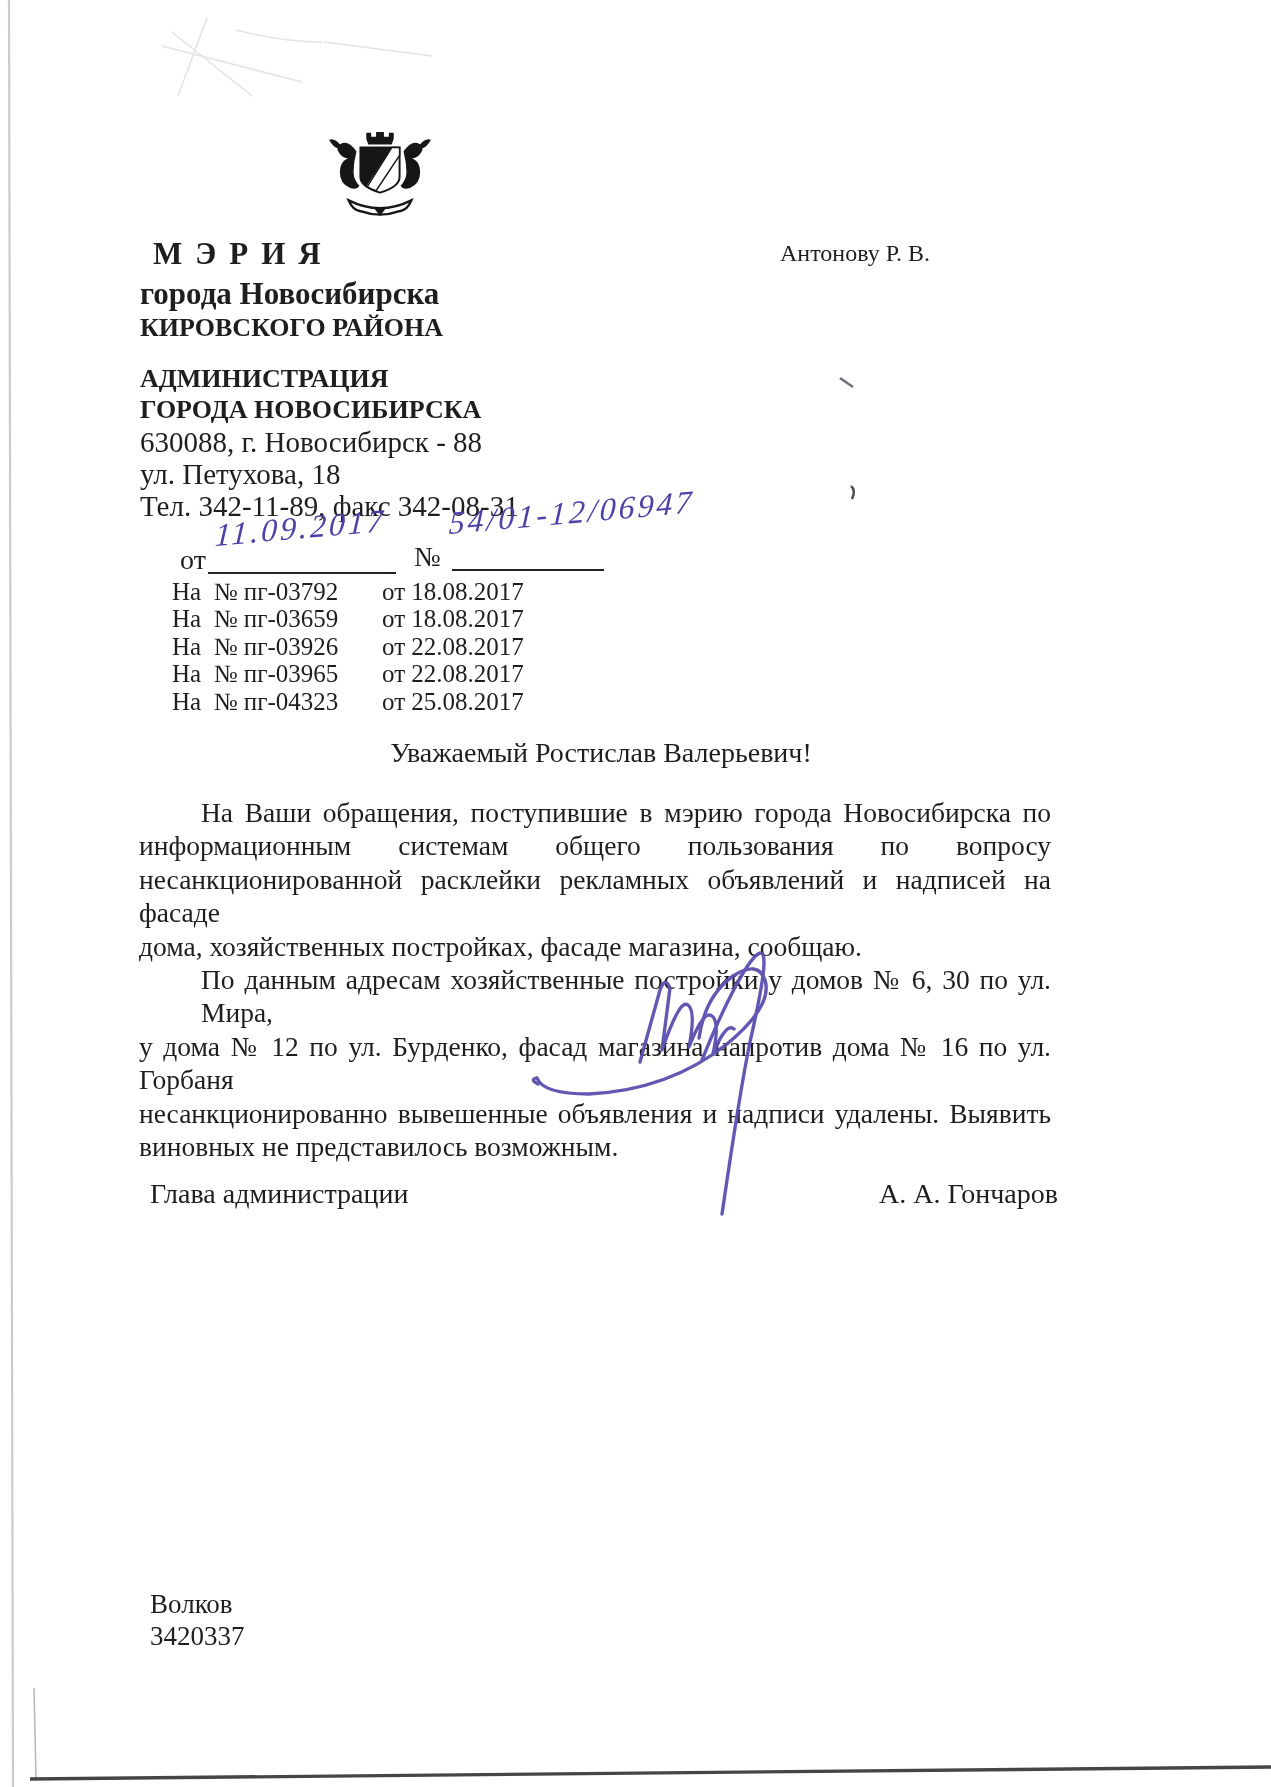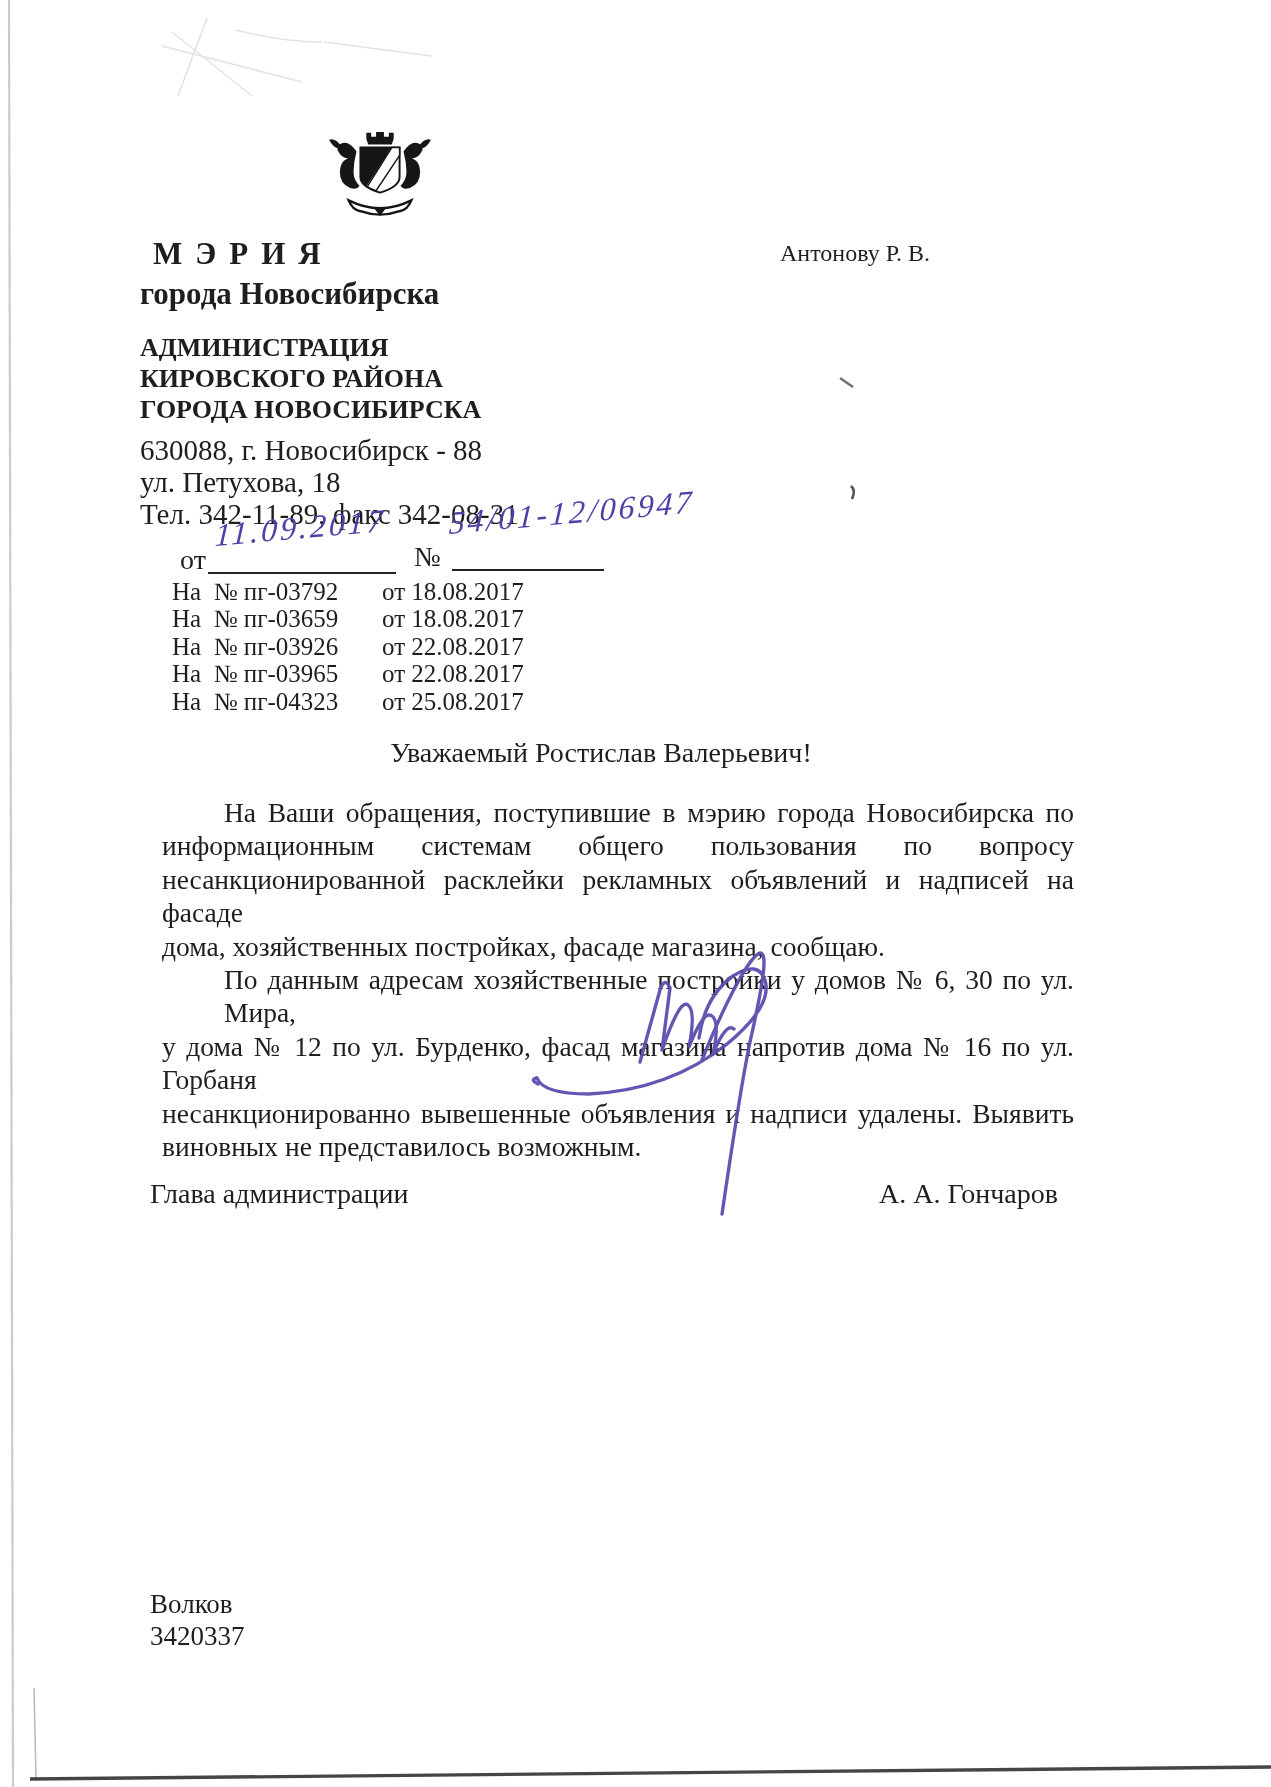--- a/index.html
+++ b/index.html
@@ -13,21 +13,21 @@
   }
   .abs{position:absolute;}
   
   .letterhead{left:140px;top:126px;width:480px;text-align:left;}
   .arms{width:118px;height:94px;margin:0 auto;display:block;}
   .org1{font-size:31px;font-weight:bold;letter-spacing:13px;padding-left:13px;margin-top:16px;}
   .org2{font-size:31px;font-weight:bold;margin-top:4px;}
   .dept{font-size:26px;font-weight:bold;line-height:31px;}
   .dept.first{margin-top:20px;}
   .addr{font-size:29px;line-height:32px;}
-  .addr.first{margin-top:9px;}
+  .addr.first{margin-top:1px;}
   
   .lbl{font-size:28px;}
   .uline{height:2px;background:#23232a;}
   .hw{
     font-style:italic;
     color:#4c41a6;
     font-size:32px;
     letter-spacing:3px;
     transform:rotate(-5deg) skewX(-8deg);
     transform-origin:left bottom;
@@ -37,21 +37,21 @@
   .refs{left:172px;top:578px;width:470px;}
   .ref-row{display:flex;font-size:25px;line-height:27.4px;}
   .ref-left{white-space:pre;width:210px;}
   .ref-date{white-space:pre;}
   
   .recipient{left:683px;top:240px;width:360px;font-size:24px;margin-left:40px;}
   .recipient .name{padding-left:57px;}
   .recipient .email{margin-top:30px;}
   
   .salutation{left:145px;top:737px;width:912px;text-align:center;font-size:28px;}
-  .body-block{left:162px;top:796px;width:912px;font-size:27.5px;}
+  .body-block{left:139px;top:796px;width:912px;font-size:27.5px;}
   .line{line-height:33.4px;white-space:nowrap;}
   .line.fill{text-align:justify;text-align-last:justify;white-space:normal;}
   .line.indent{padding-left:62px;}
   .line.last{text-align:left;}
   
   .sig-title{left:150px;top:1178px;font-size:28px;}
   .sig-name{left:858px;top:1178px;width:200px;text-align:right;font-size:28px;}
   
   .footer{left:150px;top:1588px;font-size:27px;line-height:32px;}
   
@@ -77,22 +77,22 @@
 
       <path d="M84 26 q8 -12 16 -8 q6 3 2 9 q-3 5 -9 6 q8 4 8 14 q0 12 -10 16 q-7 3 -10 -2 q6 -6 6 -14 q0 -10 -3 -21 z" fill="#161616" stroke="none"></path>
       <path d="M100 20 q6 -8 12 -6 q-4 8 -10 9 z" fill="#161616" stroke="none"></path>
 
       <path d="M28 76 q32 16 64 0 q-4 10 -12 11 q-20 7 -40 0 q-8 -1 -12 -11 z" fill="#ffffff" stroke-width="2.5"></path>
       <path d="M54 84 h12 l-6 8 z" fill="#161616" stroke="none"></path>
     </g>
   </svg>
   <div class="org1">МЭРИЯ</div>
   <div class="org2">города Новосибирска</div>
+  <div class="dept">КИРОВСКОГО  РАЙОНА</div>
   <div class="dept first">АДМИНИСТРАЦИЯ</div>
-  <div class="dept">КИРОВСКОГО  РАЙОНА</div>
   <div class="dept">ГОРОДА НОВОСИБИРСКА</div>
   <div class="addr first">630088, г. Новосибирск - 88</div>
   <div class="addr">ул. Петухова, 18</div>
   <div class="addr">Тел. 342-11-89, факс 342-08-31</div>
 </div>
 
 <div class="abs lbl" style="left:180px;top:544px;">от</div>
 <div class="abs uline" style="left:208px;top:572px;width:188px;"></div>
 <div class="abs hw" style="left:214px;top:517px;">11.09.2017</div>
 

